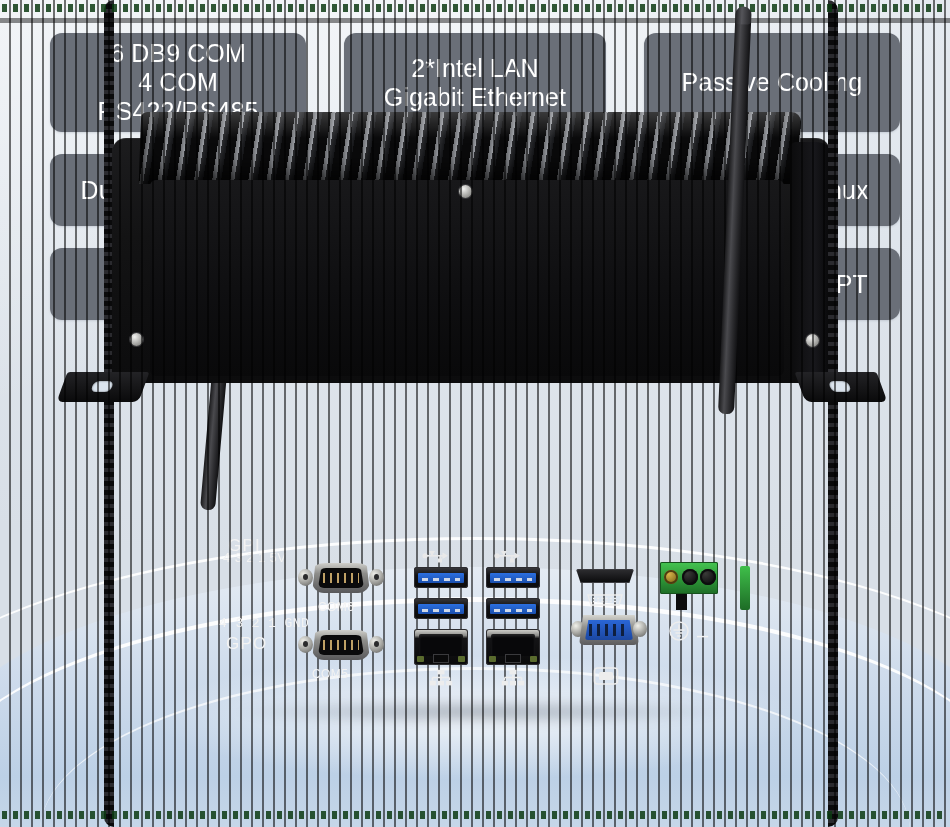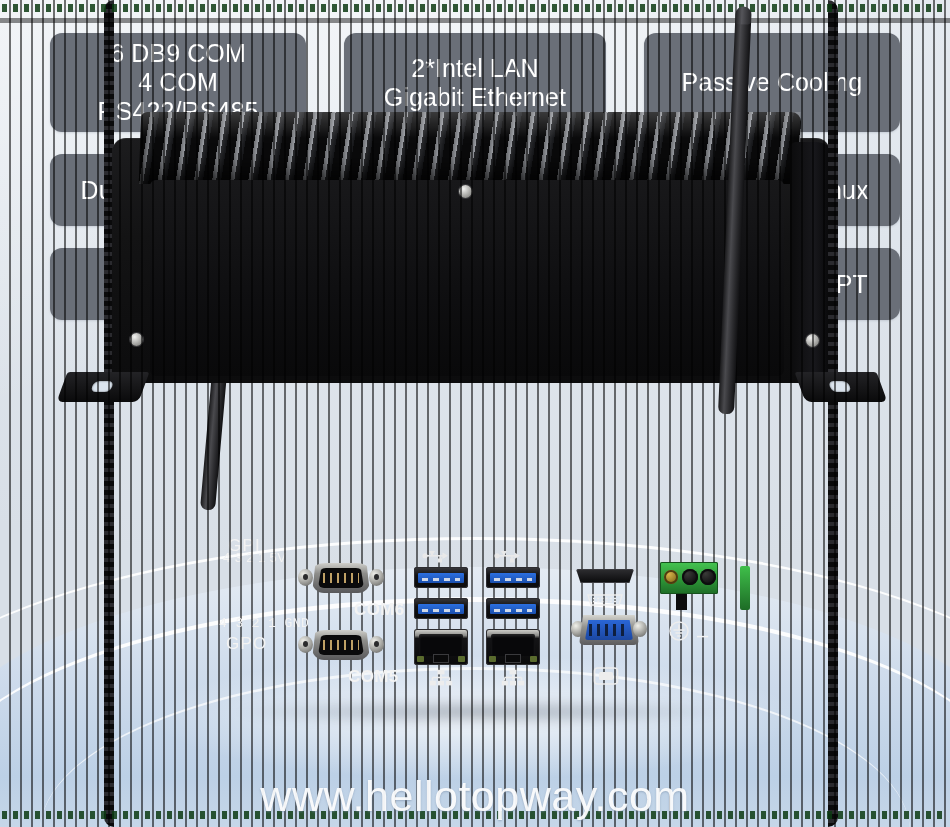--- a/index.html
+++ b/index.html
@@ -161,21 +161,21 @@
     position: absolute; left: 30px; top: 9px; width: 20px; height: 11px;
     background: #dbe4ee; border-radius: 6px;
     box-shadow: inset 0 0 2px rgba(0,0,0,.6);
   }
   #foot-left  { left: 62px; }
   #foot-right { left: 800px; transform: skewX(20deg); }
 
   
   .lbl { position: absolute; color: #f3f3f3; font-size: 13px; letter-spacing: .4px; white-space: nowrap; }
   .lbl.sm { font-size: 17px; letter-spacing: 1.2px; }
-  .lbl.port { font-size: 17px; font-weight: bold; padding-left: 36px; }
+  .lbl.port { font-size: 12px; font-weight: normal; }
   #gpio-terminal { left: 223px; top: 566px; width: 72px; height: 46px; }
   #gpio-terminal .slots {
     position: absolute; inset: 0;
     background: repeating-linear-gradient(90deg, rgba(0,0,0,.0) 0px, rgba(0,0,0,.0) 9px, rgba(0,0,0,.55) 9px, rgba(0,0,0,.55) 11px);
   }
   #gpio-terminal .band {
     position: absolute; left: 0; right: 0; top: 18px; height: 5px; background: rgba(0,0,0,.45);
   }
   #gpio-terminal .holes {
     position: absolute; left: 2px; right: 2px; top: 4px; height: 8px;
@@ -514,14 +514,13 @@
   <div class="ico" style="left:668px; top:620px;">
     <svg width="22" height="22" viewBox="0 0 22 22" fill="none" stroke="#ededed" stroke-width="1.5">
       <circle cx="11" cy="11" r="9"></circle>
       <path d="M11 4.5 V10 M5.5 10 H16.5 M7.5 13 H14.5 M9.2 16 H12.8"></path>
     </svg>
   </div>
   <div class="lbl" style="left:697px; top:624px; font-size:20px;">–</div>
 
   <div class="antenna" id="antenna-right"></div>
 
-  <div id="watermark">www.hellotopway.com</div>
 </div>
 
 </body></html>

